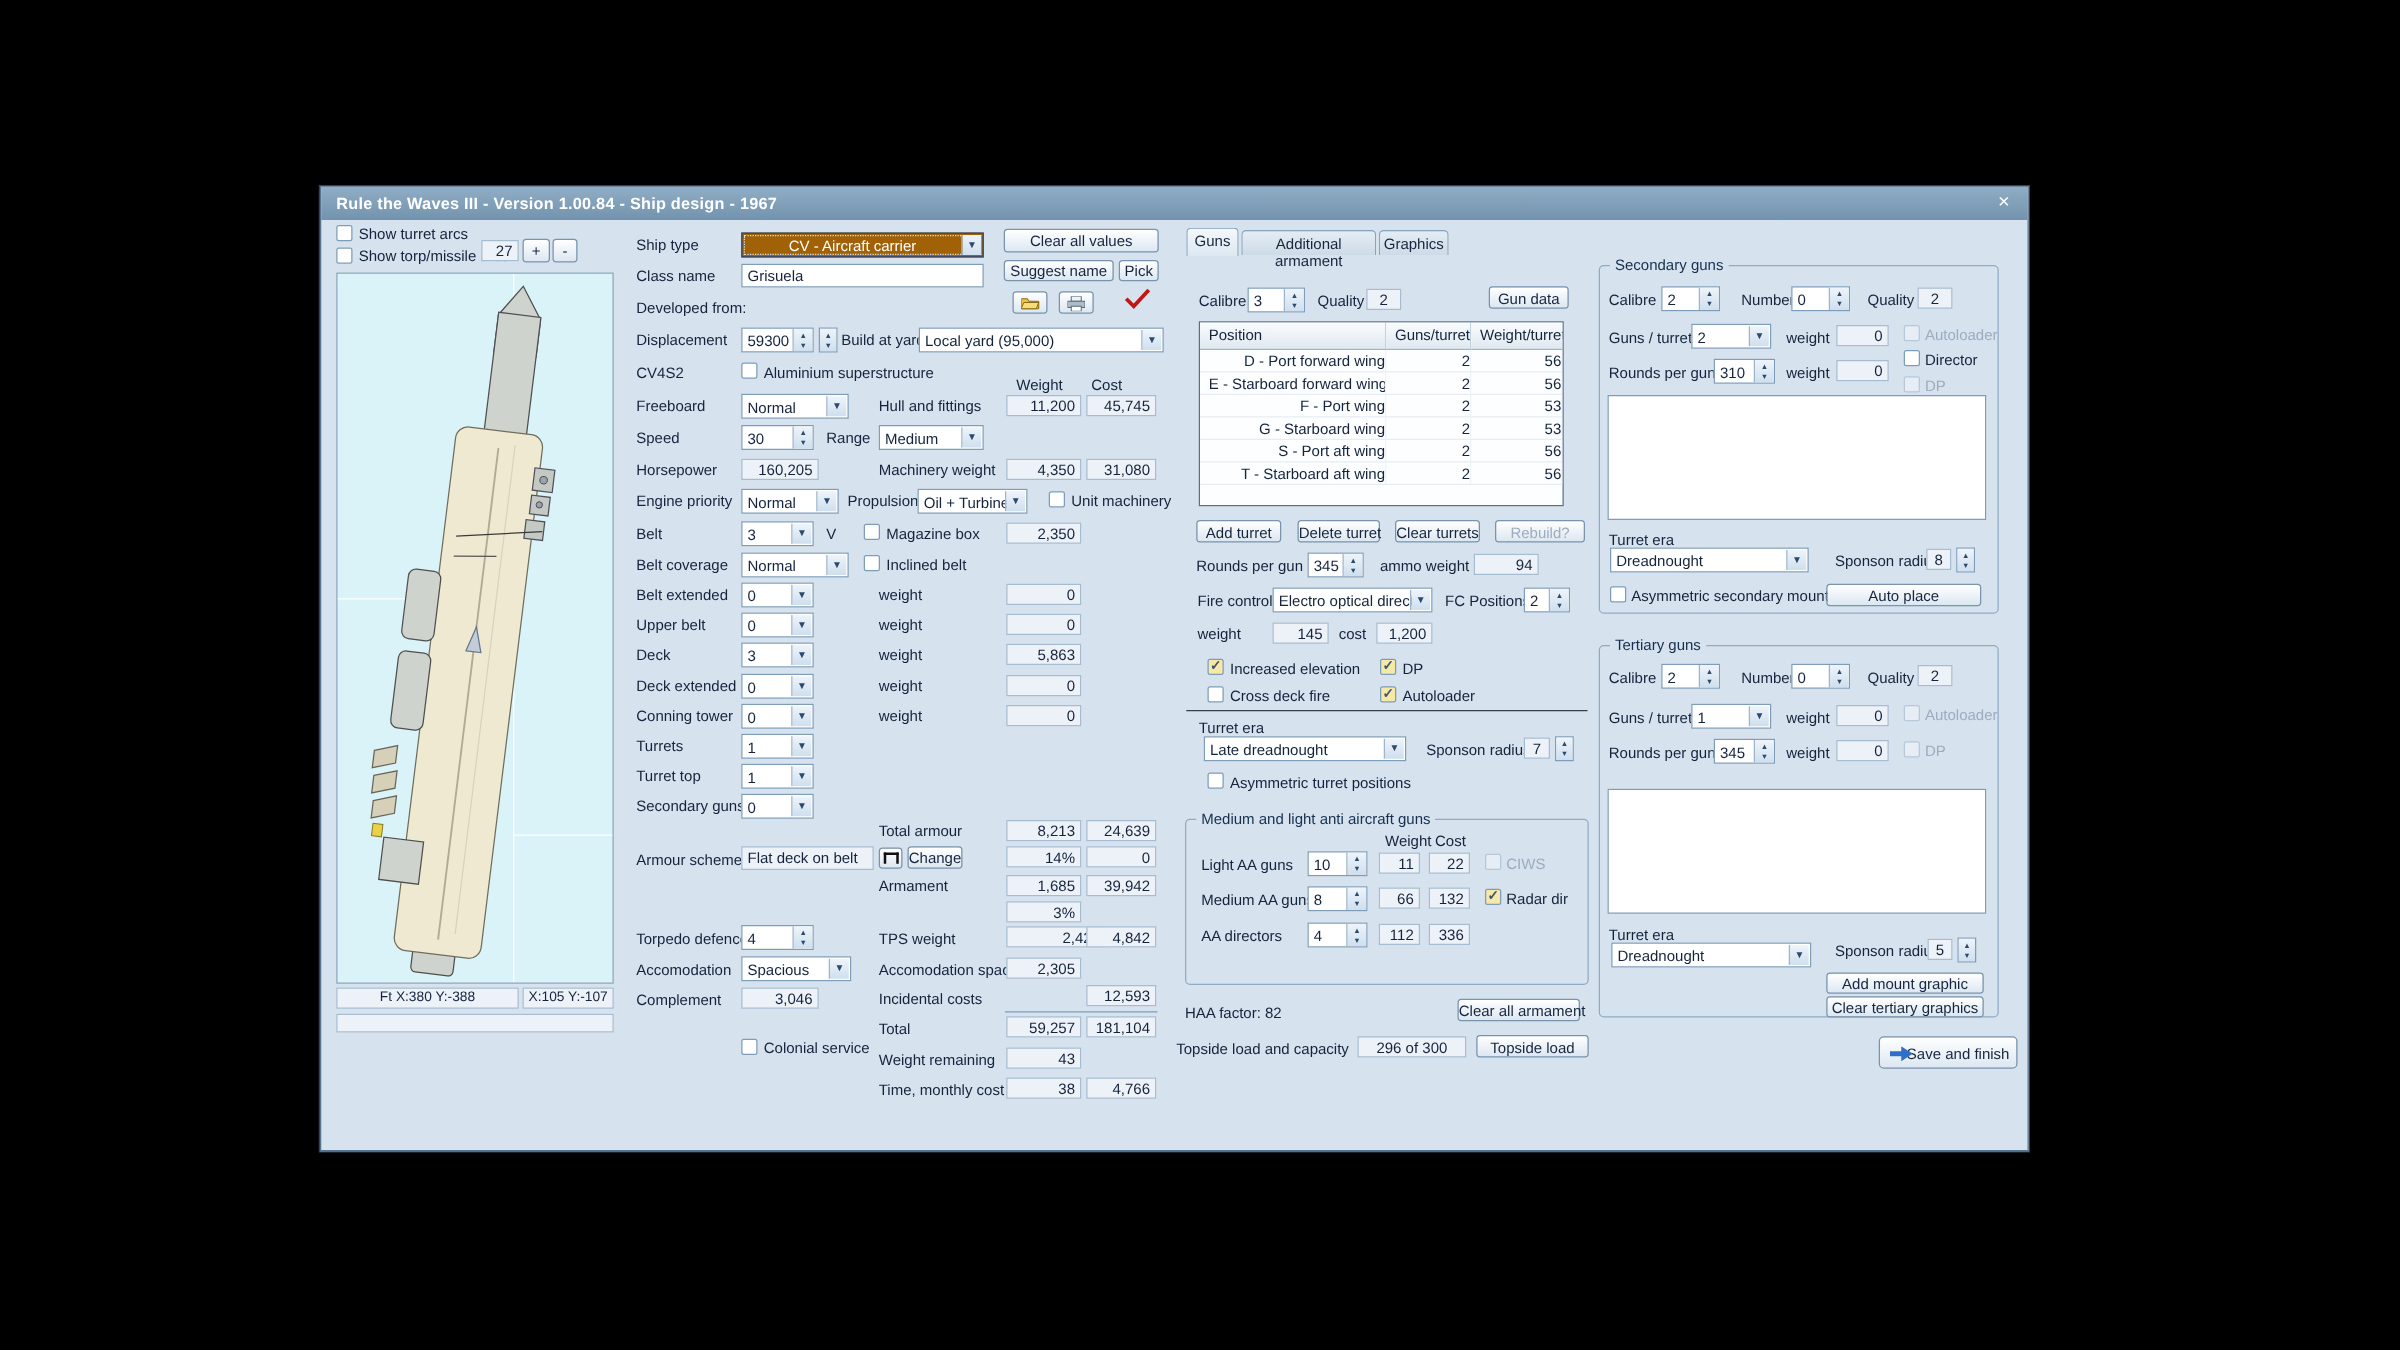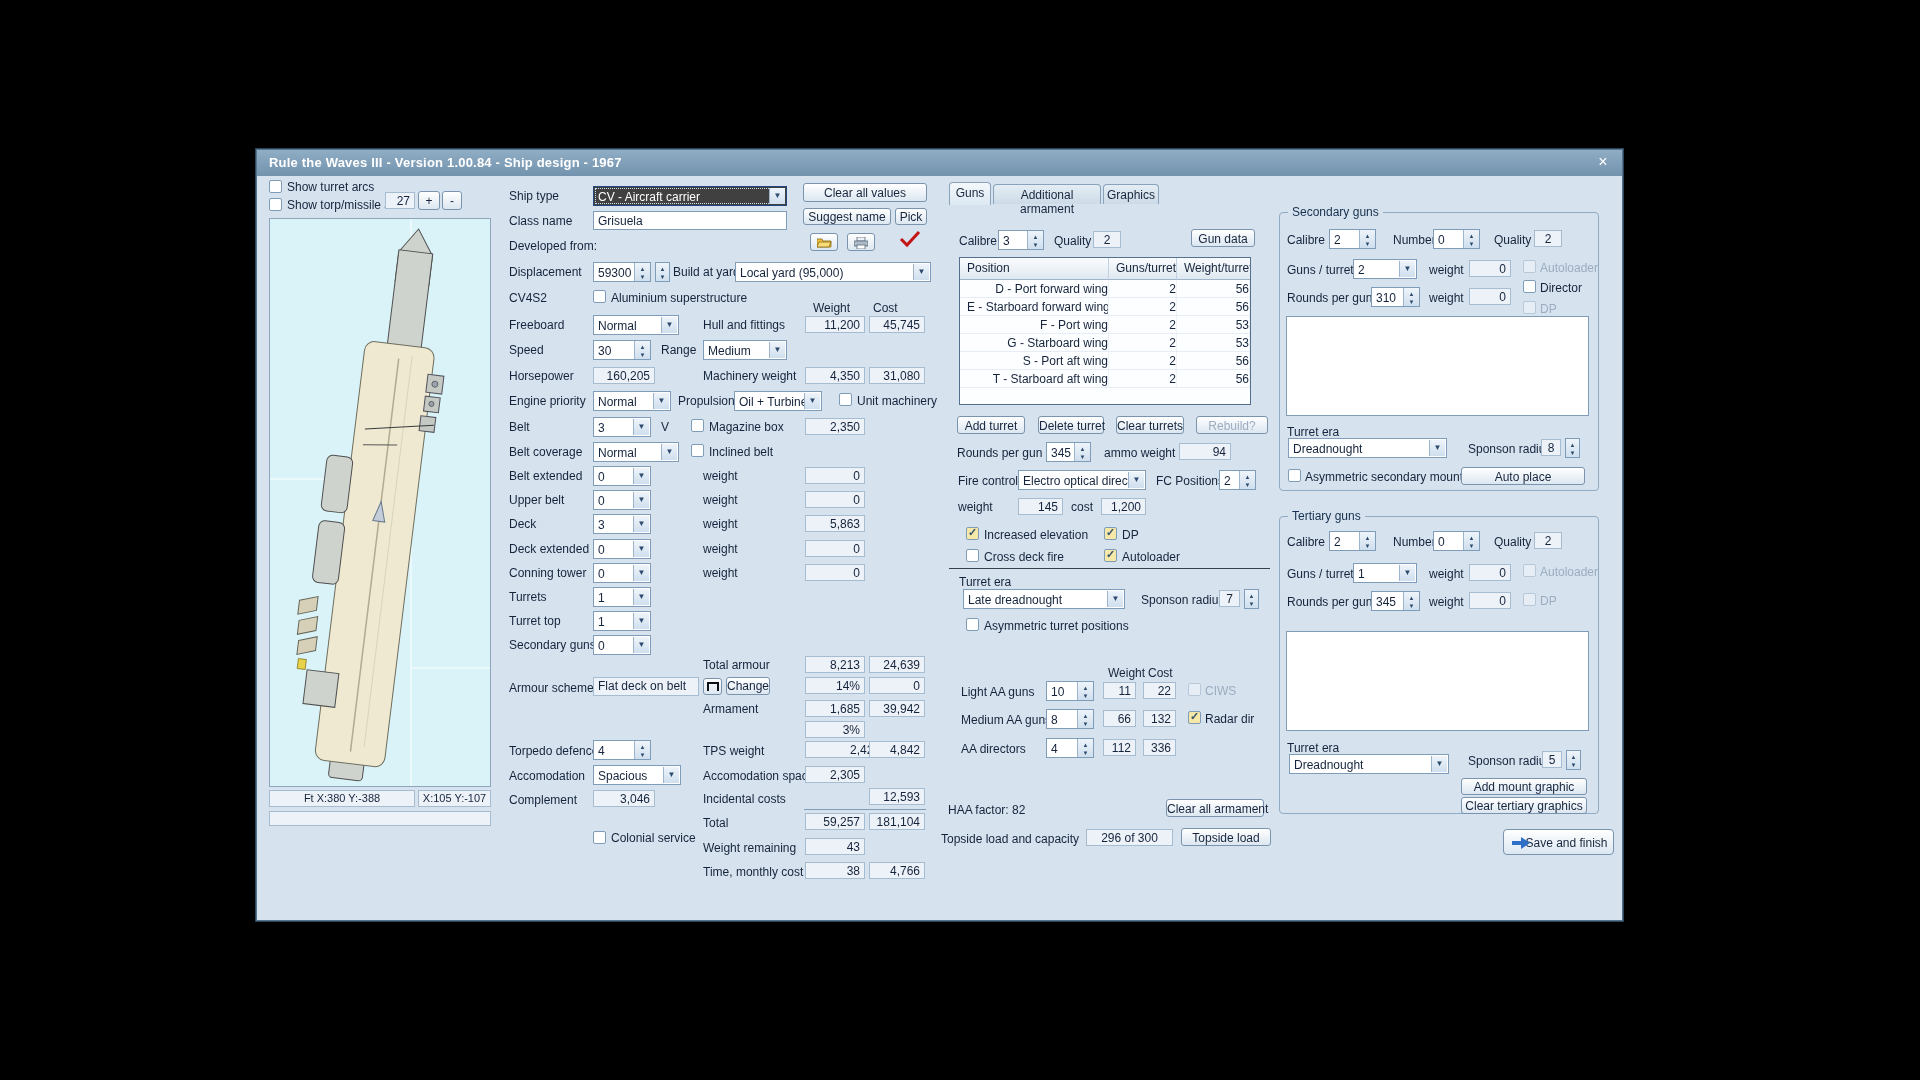--- a/index.html
+++ b/index.html
@@ -22,21 +22,21 @@
   .box.left { text-align:left; padding-left:4px; }
 
   .inp { position:absolute; background:#fff; border:1px solid #7f9db9; font-size:12px; color:#15243c;
          padding:2px 4px 0 4px; white-space:nowrap; overflow:hidden; }
 
   .dd { position:absolute; height:20px; background:#fff; border:1px solid #7f9db9; font-size:12px;
         color:#15243c; padding:3px 20px 0 4px; white-space:nowrap; overflow:hidden; cursor:default; }
   .dd::after { content:"\25BC"; position:absolute; right:1px; top:1px; bottom:1px; width:15px;
         background:linear-gradient(#eef4fa,#cfdfee); border-left:1px solid #9db4ca; color:#2c4a6e;
         font-size:8px; line-height:16px; text-align:center; }
-  .dd.sel { background:#404040; color:#fff; border-color:#24477e; outline:1px dotted #cfe0f2; outline-offset:-3px; }
+  .dd.sel { background:#a16207; color:#fff; border-color:#24477e; outline:1px dotted #cfe0f2; outline-offset:-3px;text-align:center; }
 
   .spin { position:absolute; height:20px; background:#fff; border:1px solid #7f9db9; font-size:12px;
           color:#15243c; padding:3px 18px 0 4px; white-space:nowrap; overflow:hidden; }
   .spin::after, .spinfree::after { content:"\25B2\A\25BC"; white-space:pre; position:absolute; right:0; top:0; bottom:0;
           width:15px; background:linear-gradient(#eef4fa,#cfdfee); border-left:1px solid #9db4ca;
           color:#2c4a6e; font-size:6px; line-height:8px; padding-top:2px; text-align:center; }
   .spinfree { position:absolute; width:15px; height:20px; border:1px solid #7f9db9; background:#dde9f5; }
   .spinfree::after { border-left:none; right:0; width:13px; }
 
   .btn { position:absolute; height:19px; border:1px solid #7b94ad; border-radius:3px;
@@ -362,20 +362,23 @@
 
   <span class="hline" style="left:692px;top:418px;width:321px"></span>
   <span class="lbl" style="left:702px;top:425px">Turret era</span>
   <span class="dd" style="left:706px;top:439px;width:162px">Late dreadnought</span>
   <span class="lbl" style="left:884px;top:443px">Sponson radius</span>
   <span class="box center" style="left:962px;top:440px;width:21px">7</span>
   <span class="spinfree" style="left:987px;top:439px"></span>
   <span class="cb" style="left:709px;top:468px"></span>
   <span class="lbl" style="left:727px;top:469px">Asymmetric turret positions</span>
 
+  <div class="grp" style="left:691px;top:505px;width:323px;height:133px">
+    <span class="legend">Medium and light anti aircraft guns</span>
+  </div>
   <span class="lbl" style="left:851px;top:516px">Weight</span>
   <span class="lbl" style="left:891px;top:516px">Cost</span>
 
   <span class="lbl" style="left:704px;top:535px">Light AA guns</span>
   <span class="spin" style="left:789px;top:531px;width:48px">10</span>
   <span class="box" style="left:846px;top:532px;width:33px">11</span>
   <span class="box" style="left:886px;top:532px;width:33px">22</span>
   <span class="cb dis" style="left:931px;top:533px"></span>
   <span class="lbl dis" style="left:948px;top:534px">CIWS</span>
 

